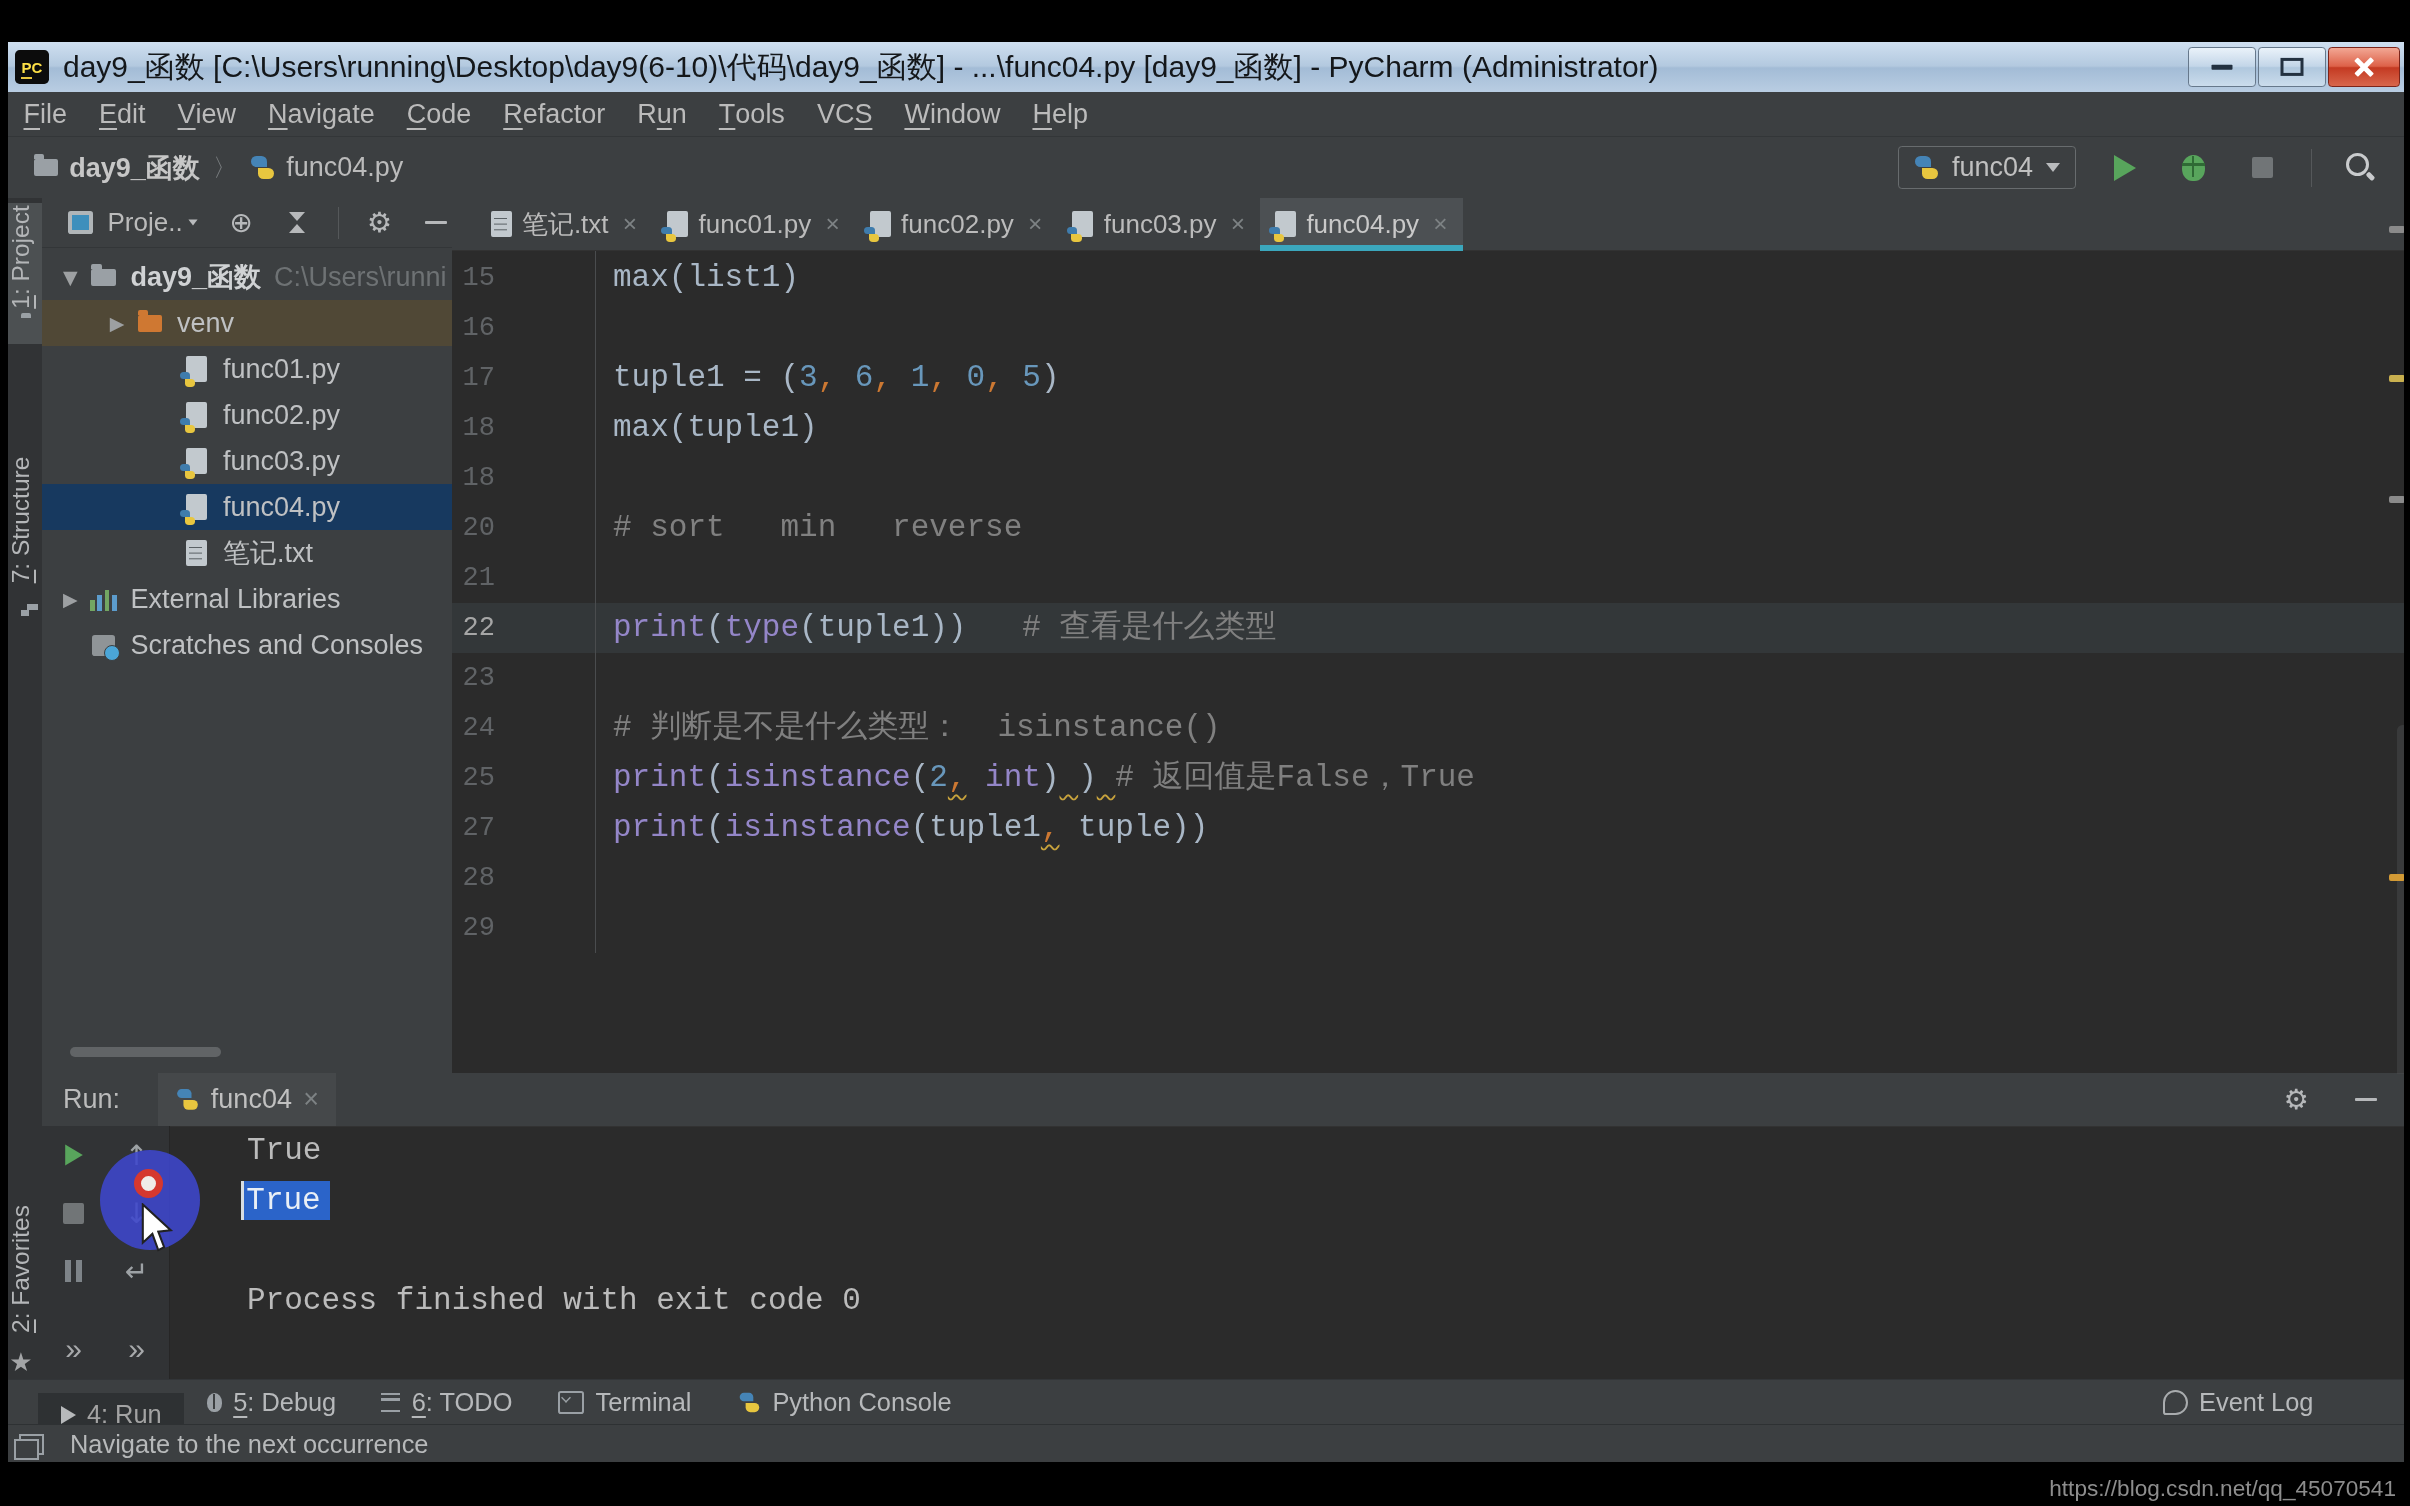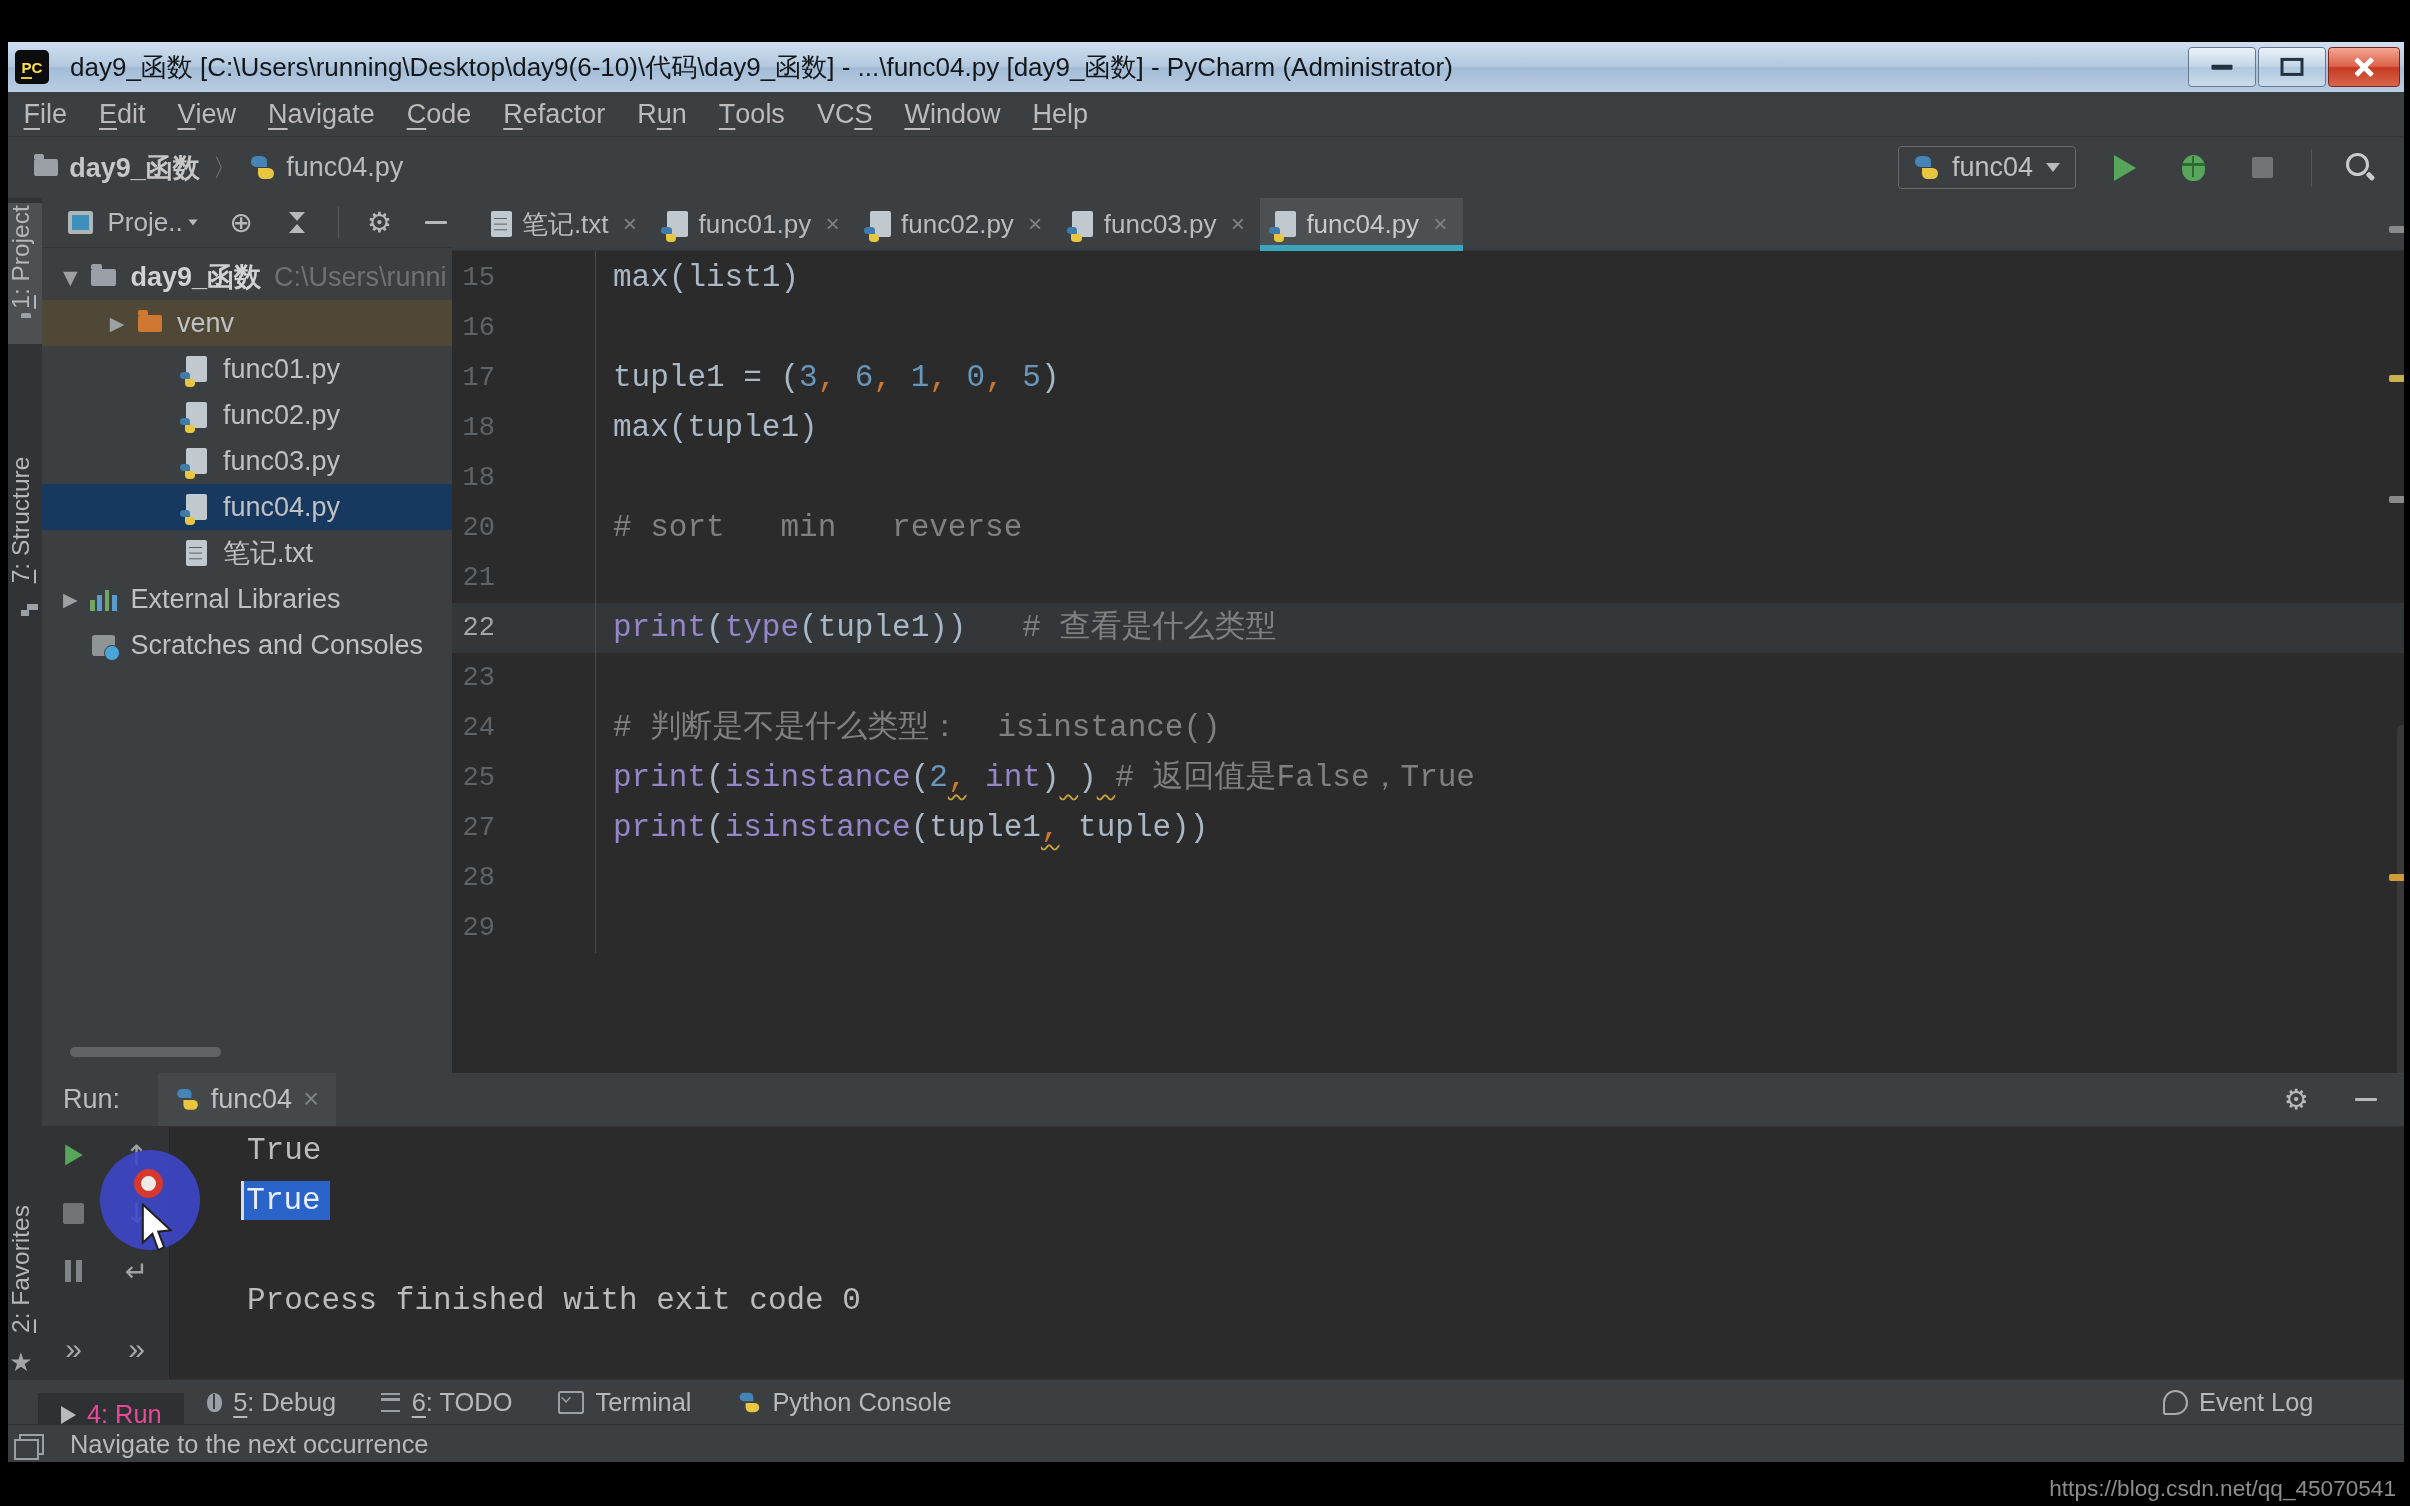--- a/index.html
+++ b/index.html
@@ -7,21 +7,21 @@
           font-family:"Liberation Sans",sans-serif;color:#bbbbbb;}
   .abs{position:absolute;}
   
   #titlebar{left:7.5px;right:7.5px;top:42px;height:50px;
     background:linear-gradient(#cfdff0,#b3c9df 48%,#a3bcd6 52%,#b9cde2);
     display:flex;align-items:center;border-bottom:0.9px solid #7d8fa2;}
   #pc-icon{width:34px;height:34px;margin-left:7.5px;background:#0c0c0c;border-radius:4.7px;
     display:flex;align-items:center;justify-content:center;color:#fde047;
     font-weight:bold;font-size:15px;position:relative;}
   #pc-icon::after{content:"";position:absolute;left:5.6px;bottom:4.7px;width:11.3px;height:2.8px;background:#e8c63f;}
-  #title-text{margin-left:21px;font-size:26px;color:#14171a;white-space:nowrap;}
+  #title-text{margin-left:14px;font-size:30px;color:#14171a;white-space:nowrap;}
   #win-buttons{margin-left:auto;margin-right:3.8px;display:flex;}
   .winbtn{width:66px;height:38px;border:0.9px solid #66788b;border-radius:3.8px;margin-left:1.9px;
     background:linear-gradient(#eaf2fa,#c3d6e8 48%,#b0c8de 52%,#cbdcec);position:relative;}
   .winbtn.close{width:70px;border-color:#7c241a;
     background:linear-gradient(#f2a794,#dd6148 48%,#c43a22 52%,#d8664c);}
   .winbtn .bar{position:absolute;left:50%;top:50%;transform:translate(-50%,-50%);
     width:21px;height:4.7px;background:#233140;border-radius:0.9px;}
   .winbtn .sq{position:absolute;left:50%;top:50%;transform:translate(-50%,-50%);
     width:17px;height:12.2px;border:3.8px solid #233140;}
   .winbtn .x1,.winbtn .x2{position:absolute;left:50%;top:50%;width:22.6px;height:4.7px;background:#fff;
@@ -167,21 +167,21 @@
   #click-circle{position:absolute;left:58px;top:77px;width:100px;height:100px;border-radius:50%;
     background:rgba(62,71,205,.88);z-index:8;}
   #click-ring{position:absolute;left:92px;top:96px;width:15px;height:15px;border-radius:50%;
     background:#efece8;border:7.5px solid #d5382e;z-index:9;}
   #cursor{position:absolute;left:98px;top:130px;z-index:10;}
   
   #bottombar{left:0;right:0;top:1379px;height:44px;background:#3c3f41;display:flex;align-items:center;
     border-top:0.9px solid #323538;}
   .bb-item{display:flex;align-items:center;gap:11.3px;font-size:25.4px;color:#b7b9bb;height:100%;
     padding:0 22.6px;}
-  .bb-item.active{background:#2e3133;color:#ec4899;margin-top:25px;}
+  .bb-item.active{background:#2e3133;color:#a3a3a3;margin-top:25px;}
   .bb-item:first-child{margin-left:38px;}
   .bb-play{width:0;height:0;border-top:9.4px solid transparent;border-bottom:9.4px solid transparent;
     border-left:15px solid #b7b9bb;}
   .bb-bug{width:15px;height:19px;background:#9aa0a5;border-radius:50% 50% 45% 45%;position:relative;}
   .bb-bug::after{content:"";position:absolute;left:6.6px;top:1.9px;width:1.9px;height:15px;background:#3c3f41;}
   .bb-todo{width:19px;height:15px;border-top:2.8px solid #9aa0a5;border-bottom:2.8px solid #9aa0a5;
     position:relative;}
   .bb-todo::after{content:"";position:absolute;left:0;top:3.8px;width:19px;height:2.8px;background:#9aa0a5;}
   .bb-term{width:22.6px;height:19px;border:2.8px solid #9aa0a5;border-radius:2.8px;position:relative;}
   .bb-term::after{content:"";position:absolute;left:1.9px;top:0.9px;width:7.5px;height:7.5px;

